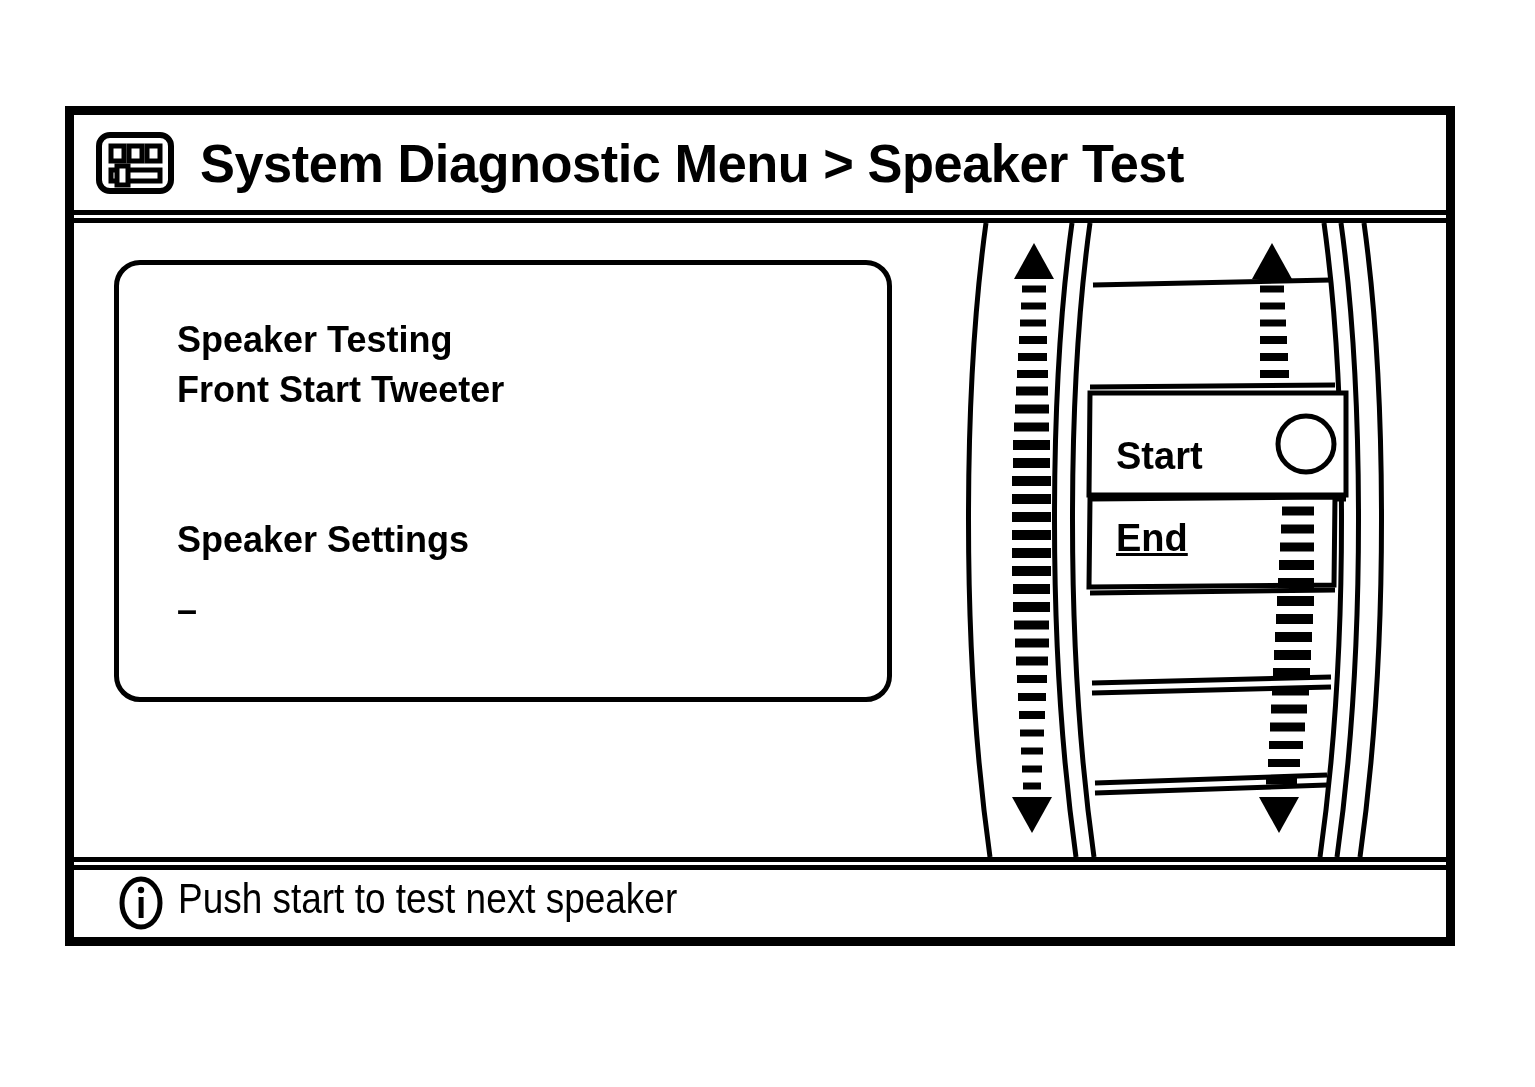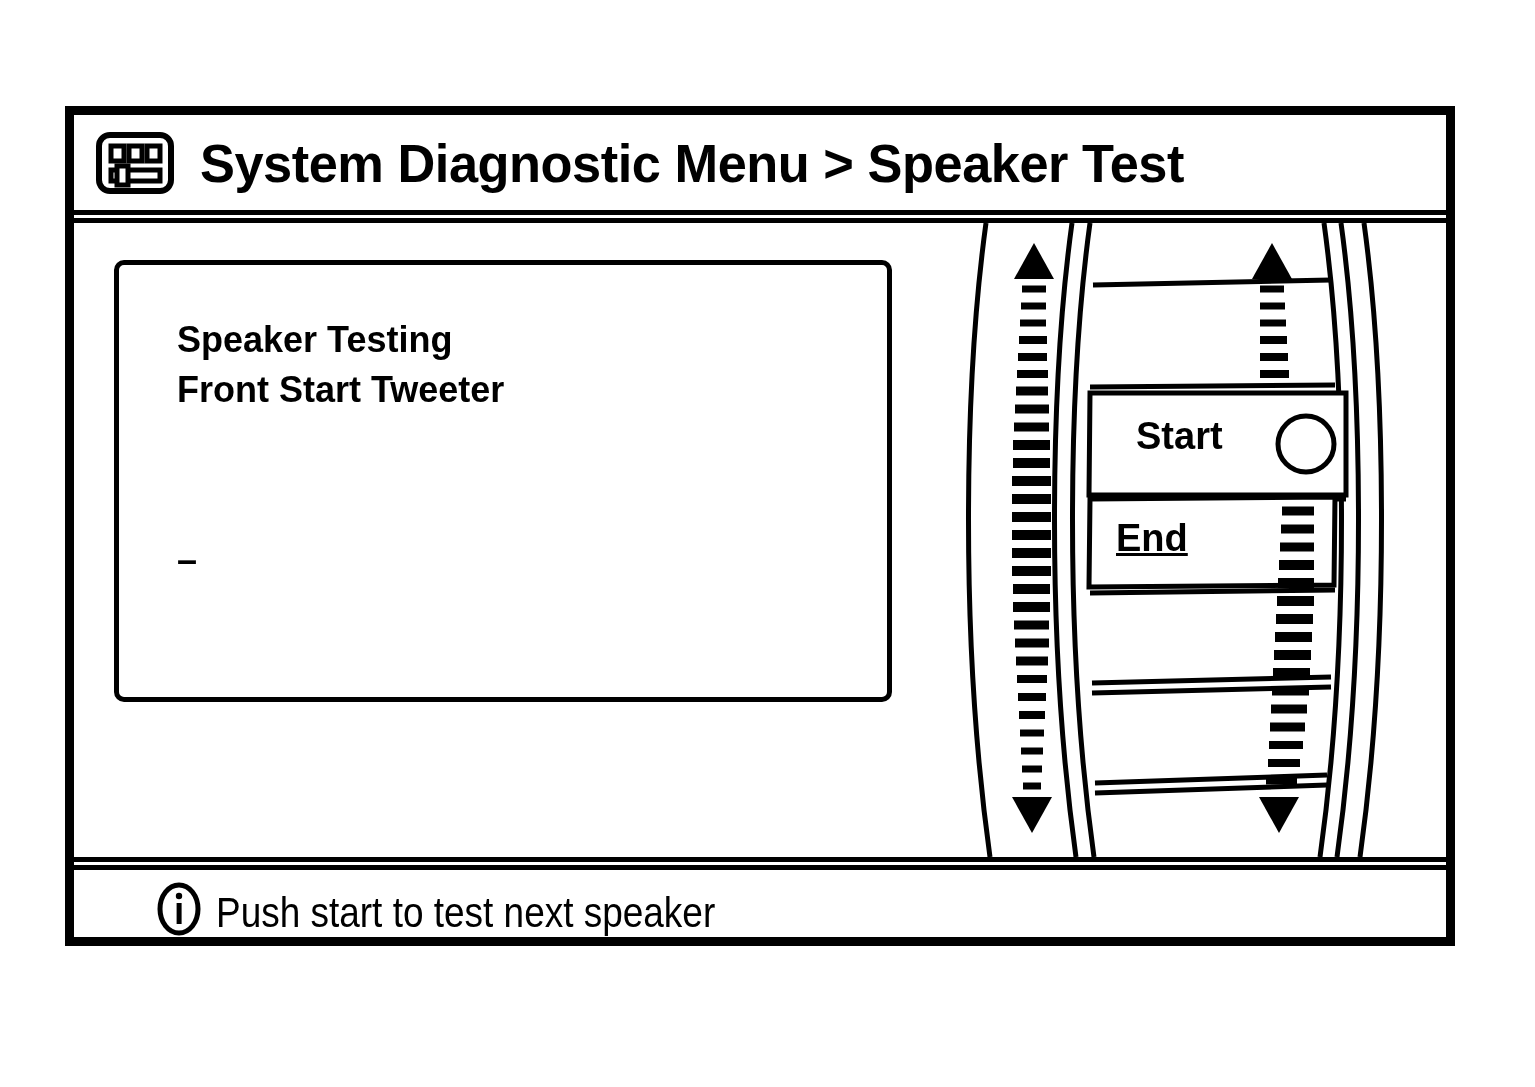--- a/index.html
+++ b/index.html
@@ -89,21 +89,21 @@
   }
 
   
   #info-panel {
     position: absolute;
     left: 40px;
     top: 37px;
     width: 778px;
     height: 442px;
     border: 5px solid #000;
-    border-radius: 10px;
+    border-radius: 26px;
     box-sizing: border-box;
     background: #fff;
   }
   #info-panel-text {
     position: absolute;
     left: 58px;
     top: 50px;
     right: 20px;
   }
   .panel-line {
@@ -158,20 +158,21 @@
 
   <div class="divider-double" id="divider-header"></div>
 
   <div id="content-area">
 
     <div id="info-panel">
       <div id="info-panel-text">
         <div class="panel-line">Speaker Testing</div>
         <div class="panel-line">Front Start Tweeter</div>
         <div class="panel-gap"></div>
+        <div class="panel-line">Speaker Settings</div>
         <div class="panel-dash">–</div>
       </div>
     </div>
 
     <div id="rail-area">
       <svg id="rail-svg" width="552" height="634" viewBox="0 0 552 634" xmlns="http://www.w3.org/2000/svg">
 
         <g fill="none" stroke="#000" stroke-width="5">
           <path d="M 92 0 C 70 160 66 420 96 634"></path>
           <path d="M 178 0 C 156 160 152 420 182 634"></path>
@@ -281,29 +282,29 @@
             <line x1="375" y1="522" x2="409" y2="522" stroke-width="8"></line>
             <line x1="374" y1="540" x2="406" y2="540" stroke-width="8"></line>
             <line x1="372" y1="558" x2="403" y2="558" stroke-width="7"></line>
           </g>
           <path d="M 385 610 L 365 574 L 405 574 Z" fill="#000"></path>
         </g>
 
         <circle cx="412" cy="221" r="28" fill="none" stroke="#000" stroke-width="5"></circle>
       </svg>
 
-      <div class="menu-label" style="position:absolute; left:222px; top:192px;margin-left:20px;">Start</div>
+      <div class="menu-label" style="position:absolute; left:222px; top:212px;">Start</div>
       <div class="menu-label" style="position:absolute; left:222px; top:294px;text-decoration:underline;">End</div>
     </div>
   </div>
 
   <div class="divider-double" id="divider-footer"></div>
 
   <div style="position:absolute; left:0; top:760px; right:0; height:62px;
-              display:flex; align-items:flex-end; padding-left:44px; box-sizing:border-box;margin-left:38px;">
+              display:flex; align-items:flex-start; padding-left:44px; box-sizing:border-box;">
     <span style="flex:0 0 auto; display:block; width:46px; height:56px;">
       <svg width="46" height="56" viewBox="0 0 46 56" xmlns="http://www.w3.org/2000/svg">
         <ellipse cx="23" cy="28" rx="19" ry="24" fill="none" stroke="#000" stroke-width="5"></ellipse>
         <circle cx="23" cy="15" r="3.2" fill="#000"></circle>
         <rect x="20.6" y="22" width="5" height="21" fill="#000"></rect>
       </svg>
     </span>
     <span style="font-size:42px; margin-left:14px; white-space:nowrap;
                  display:inline-block; transform:scaleX(0.88);
                  transform-origin:left center;">Push start to test next speaker</span>

